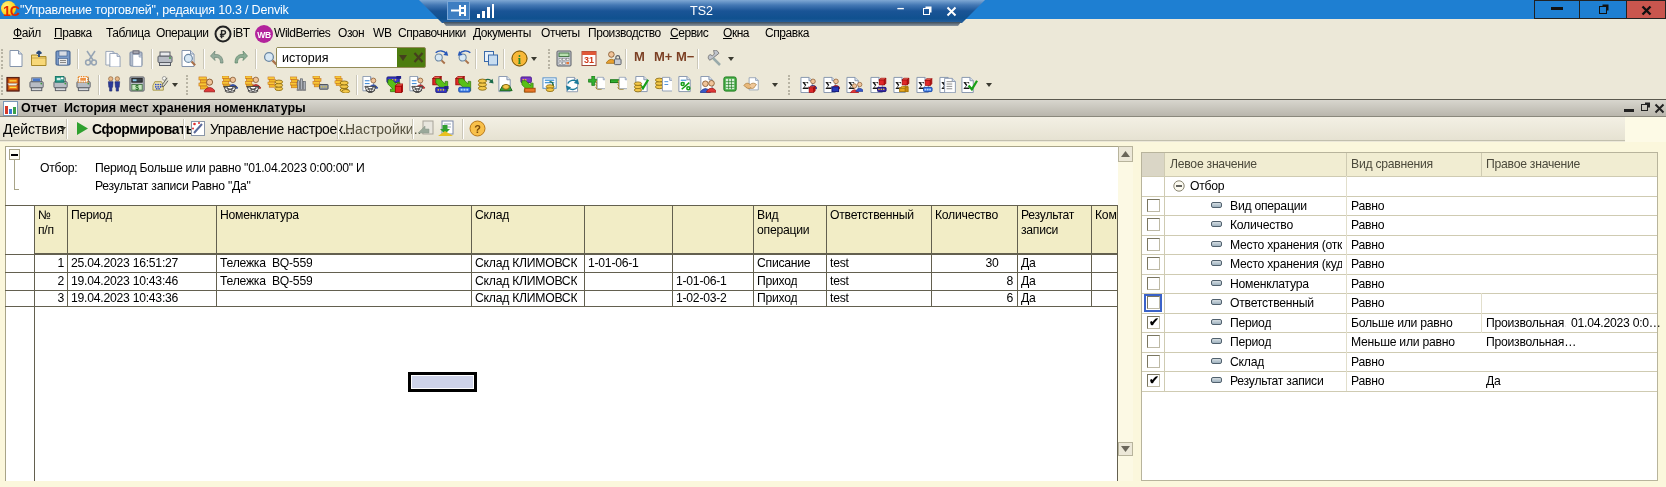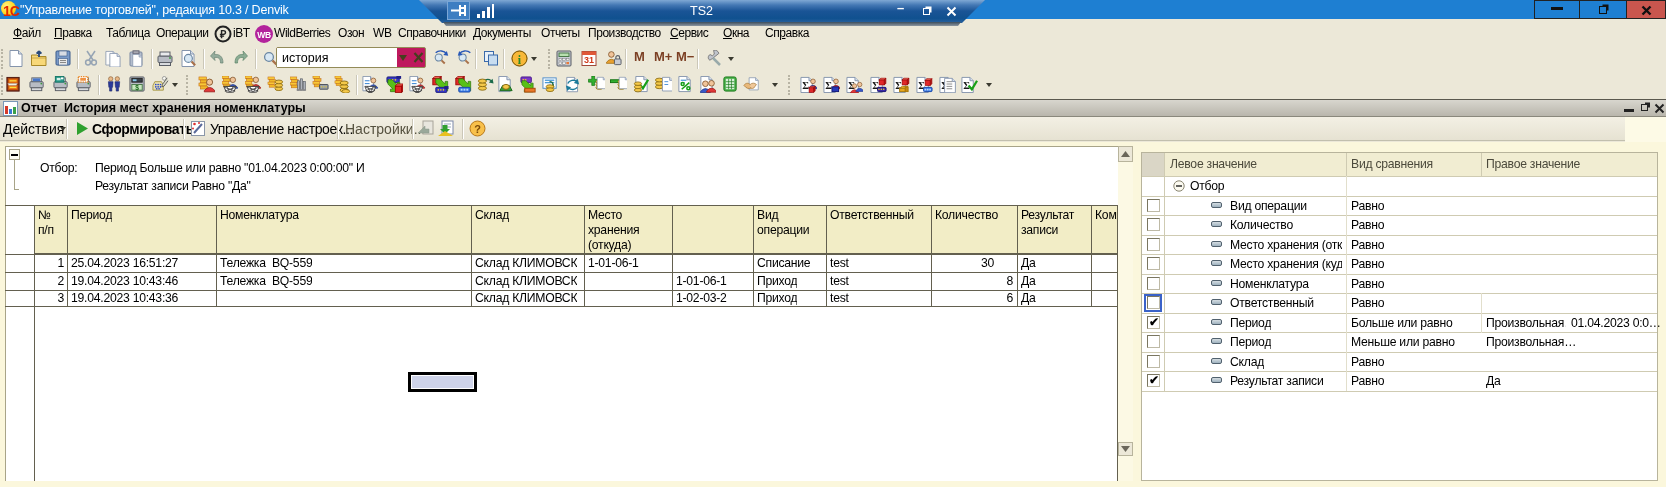--- a/index.html
+++ b/index.html
@@ -29,21 +29,21 @@
 u{text-decoration-thickness:1px}
 
 .tb{left:0;width:1666px}
 #tb1{top:46px;height:26px}
 #tb2{top:72px;height:27px}
 .ic{position:absolute;width:17px;height:17px}
 .sep{position:absolute;width:2px;height:20px;border-left:1px solid #cbc7b8;border-right:1px solid #fff}
 .grip{position:absolute;width:3px;height:20px;border-left:2px dotted #b8b4a4}
 .caret{position:absolute;width:0;height:0;border:3.5px solid transparent;border-top:4.5px solid #3a3a30}
 
-#combo{position:absolute;left:276px;top:1px;width:150px;height:21px;background:#be185d;border:1px solid #938b58;border-radius:2px}
+#combo{position:absolute;left:276px;top:1px;width:150px;height:21px;background:#4d7c0f;border:1px solid #938b58;border-radius:2px}
 #combo .txt{position:absolute;left:5px;top:3px;font-size:12.5px;color:#000}
 #combo .wht{position:absolute;left:0;top:0;width:120px;height:19px;background:#fff}
 #combo .dd{position:absolute;left:120px;top:0;width:14px;height:19px}
 #cbx{position:absolute;left:411px;top:2px;width:15px;height:19px;color:#453f1e;font-weight:bold;text-align:center;line-height:18px;font-size:14px}
 .mtx{position:absolute;top:3px;font-weight:bold;color:#7b3f23;font-size:13px}
 
 #mdit{left:0;top:99px;width:1666px;height:18px;background:linear-gradient(#d8d6ce,#b9b6ac);border-top:1px solid #5a584e;border-bottom:1px solid #8a887c}
 #mdit .t{position:absolute;left:21px;top:1px;font-weight:bold;font-size:12.5px;color:#000}
 
 
@@ -780,35 +780,34 @@
   <div class="vline" style="left:826px;top:63px;height:101px"></div>
   <div class="vline" style="left:931px;top:63px;height:101px"></div>
   <div class="vline" style="left:1017px;top:63px;height:101px"></div>
   <div class="vline" style="left:1091px;top:63px;height:101px"></div>
   <div class="vline" style="left:1117px;top:63px;height:276px"></div>
 
   <div class="cell" style="left:38px;top:66px;width:24px;white-space:normal;line-height:15px">№ п/п</div>
   <div class="cell" style="left:71px;top:66px">Период</div>
   <div class="cell" style="left:220px;top:66px">Номенклатура</div>
   <div class="cell" style="left:475px;top:66px">Склад</div>
-  <div class="cell" style="left:588px;top:66px;width:80px;white-space:normal;line-height:15px">Место хранения (откуда)</div>
   <div class="cell" style="left:757px;top:66px;width:65px;white-space:normal;line-height:15px">Вид операции</div>
   <div class="cell" style="left:830px;top:66px">Ответственный</div>
   <div class="cell" style="left:935px;top:66px">Количество</div>
   <div class="cell" style="left:1021px;top:66px;width:66px;white-space:normal;line-height:15px">Результат записи</div>
   <div class="cell" style="left:1095px;top:66px">Ком</div>
 
   <div class="cell" style="left:36px;top:114px;width:28px;text-align:right">1</div>
   <div class="cell" style="left:71px;top:114px">25.04.2023 16:51:27</div>
   <div class="cell" style="left:220px;top:114px">Тележка&nbsp; BQ-559</div>
   <div class="cell" style="left:475px;top:114px">Склад КЛИМОВСК</div>
   <div class="cell" style="left:588px;top:114px">1-01-06-1</div>
   <div class="cell" style="left:757px;top:114px">Списание</div>
   <div class="cell" style="left:830px;top:114px">test</div>
-  <div class="cell" style="left:916px;top:114px;width:78px;text-align:right">30</div>
+  <div class="cell" style="left:953px;top:114px;width:78px;text-align:center">30</div>
   <div class="cell" style="left:1021px;top:114px">Да</div>
   <div class="cell" style="left:36px;top:132px;width:28px;text-align:right">2</div>
   <div class="cell" style="left:71px;top:132px">19.04.2023 10:43:46</div>
   <div class="cell" style="left:220px;top:132px">Тележка&nbsp; BQ-559</div>
   <div class="cell" style="left:475px;top:132px">Склад КЛИМОВСК</div>
   <div class="cell" style="left:676px;top:132px">1-01-06-1</div>
   <div class="cell" style="left:757px;top:132px">Приход</div>
   <div class="cell" style="left:830px;top:132px">test</div>
   <div class="cell" style="left:935px;top:132px;width:78px;text-align:right">8</div>
   <div class="cell" style="left:1021px;top:132px">Да</div>

